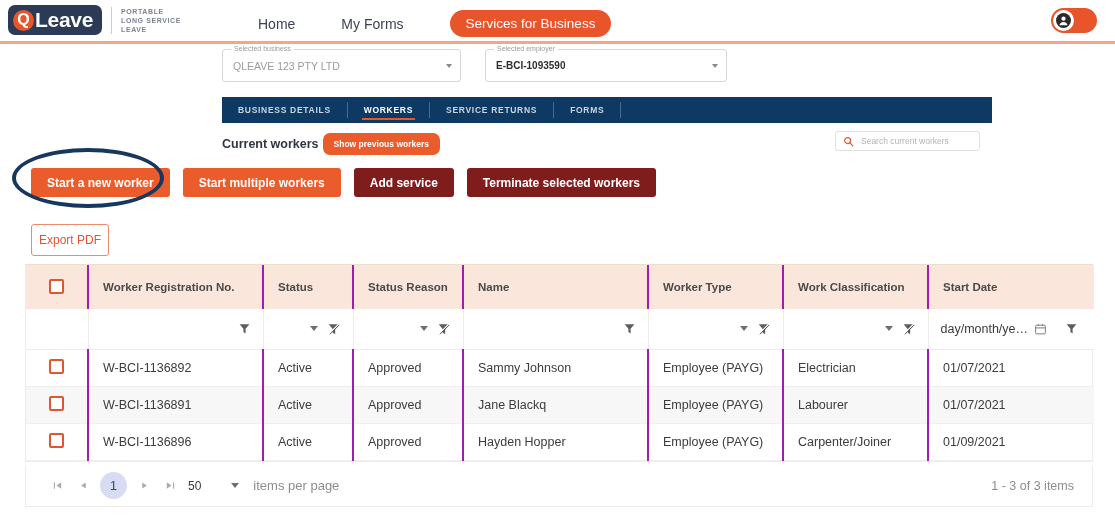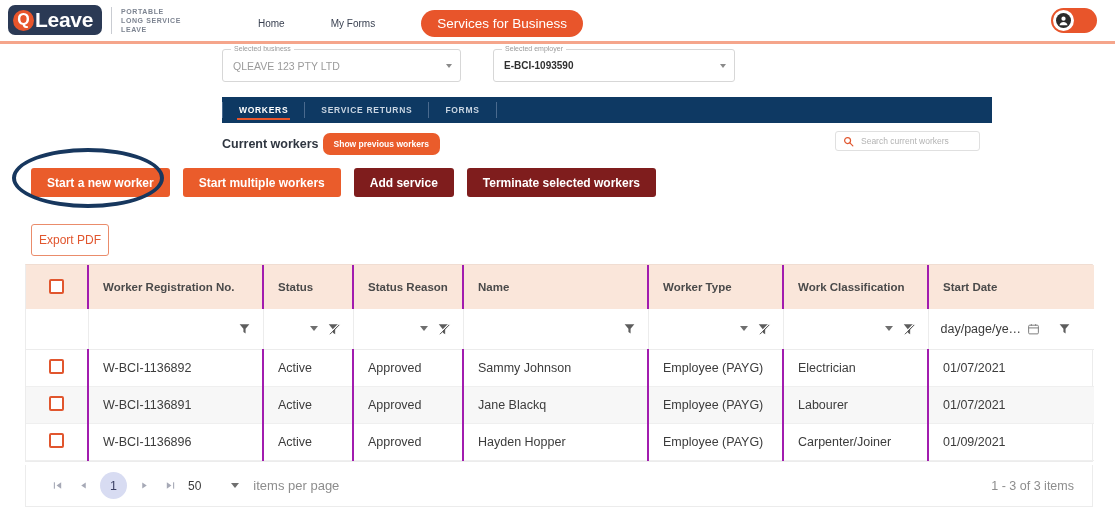--- a/index.html
+++ b/index.html
@@ -33,38 +33,38 @@
     display: flex; align-items: center; justify-content: center;
     line-height: 1; margin-right: 1px; font-family: "Liberation Sans", sans-serif;
   }
   .logo-word { color: #ffffff; font-size: 21px; font-weight: bold; letter-spacing: -0.3px; }
   .logo-sub {
     margin-left: 9px; padding-left: 9px; border-left: 1px solid #c9ccd2;
     color: #7d8491; font-size: 7px; font-weight: bold; line-height: 9px;
     letter-spacing: 0.6px; text-transform: uppercase;
   }
   .nav { position: absolute; left: 258px; top: 10px; display: flex; align-items: center; gap: 46px; }
-  .nav-link { color: #3b4252; font-size: 10px; text-decoration: none; white-space: nowrap; text-align: center; }
+  .nav-link { color: #3b4252; font-size: 14px; text-decoration: none; white-space: nowrap; text-align: center; }
   .nav-pill {
     background: #e8552b; color: #fff; font-size: 13.5px;
     border-radius: 16px; padding: 6px 16px; white-space: nowrap;
   }
   .avatar-pill {
     position: absolute; right: 18px; top: 8px;
     width: 46px; height: 25px; border-radius: 13px; background: #e8552b;
     display: flex; align-items: center;
   }
   .avatar-circle {
     width: 21px; height: 21px; border-radius: 50%; background: #fff;
     margin-left: 2px; display: flex; align-items: center; justify-content: center;
   }
   .avatar-circle svg { display: block; }
 
   
-  .selectors { position: absolute; left: 222px; top: 49px; display: flex; gap: 32px; }
+  .selectors { position: absolute; left: 222px; top: 49px; display: flex; gap: 24px; }
   .field {
     position: relative; border: 1px solid #d7d7d7; border-radius: 3px;
     height: 33px; background: #fff; display: flex; align-items: center;
     padding: 0 8px 0 10px;
   }
   .field.biz { width: 239px; }
   .field.emp { width: 242px; }
   .field-label {
     position: absolute; top: -5px; left: 8px; background: #fff;
     padding: 0 3px; font-size: 7px; color: #9a9a9a; white-space: nowrap;
@@ -240,20 +240,21 @@
       <span class="caret-sm"></span>
     </div>
     <div class="field emp">
       <span class="field-label">Selected employer</span>
       <span class="field-value">E-BCI-1093590</span>
       <span class="caret-sm"></span>
     </div>
   </div>
 
   <div class="tabstrip">
+    <div class="tab">BUSINESS DETAILS</div>
     <div class="tab-div"></div>
     <div class="tab active">WORKERS</div>
     <div class="tab-div"></div>
     <div class="tab">SERVICE RETURNS</div>
     <div class="tab-div"></div>
     <div class="tab">FORMS</div>
     <div class="tab-div"></div>
   </div>
 
   <div class="cw-row">
@@ -371,21 +372,21 @@
                 <svg width="14" height="14" viewBox="0 0 24 24">
                     <path d="M3 4h18l-7 8.5V21l-4-2.5v-6z" fill="#5d5d5d"></path>
                     <line x1="4" y1="20" x2="20" y2="4" stroke="#ffffff" stroke-width="2.4"></line>
                     <line x1="5" y1="21" x2="21" y2="5" stroke="#2b2b2b" stroke-width="1.4"></line>
                   </svg>
               </span>
             </div>
           </td>
           <td>
             <div class="filter-cell with-date">
-              <span class="date-ph">day/page/ye…</span>
+              <span class="date-ph">day/month/ye…</span>
               <span class="icon">
                 <svg width="13" height="14" viewBox="0 0 24 24" fill="none" stroke="#7a7a7a" stroke-width="1.8">
                     <rect x="3" y="5" width="18" height="16" rx="2"></rect>
                     <line x1="3" y1="10" x2="21" y2="10"></line>
                     <line x1="8" y1="3" x2="8" y2="6"></line>
                     <line x1="16" y1="3" x2="16" y2="6"></line>
                   </svg>
               </span>
               <span class="icon" style="margin-left:12px">
                 <svg width="13" height="13" viewBox="0 0 24 24" fill="#5d5d5d">

